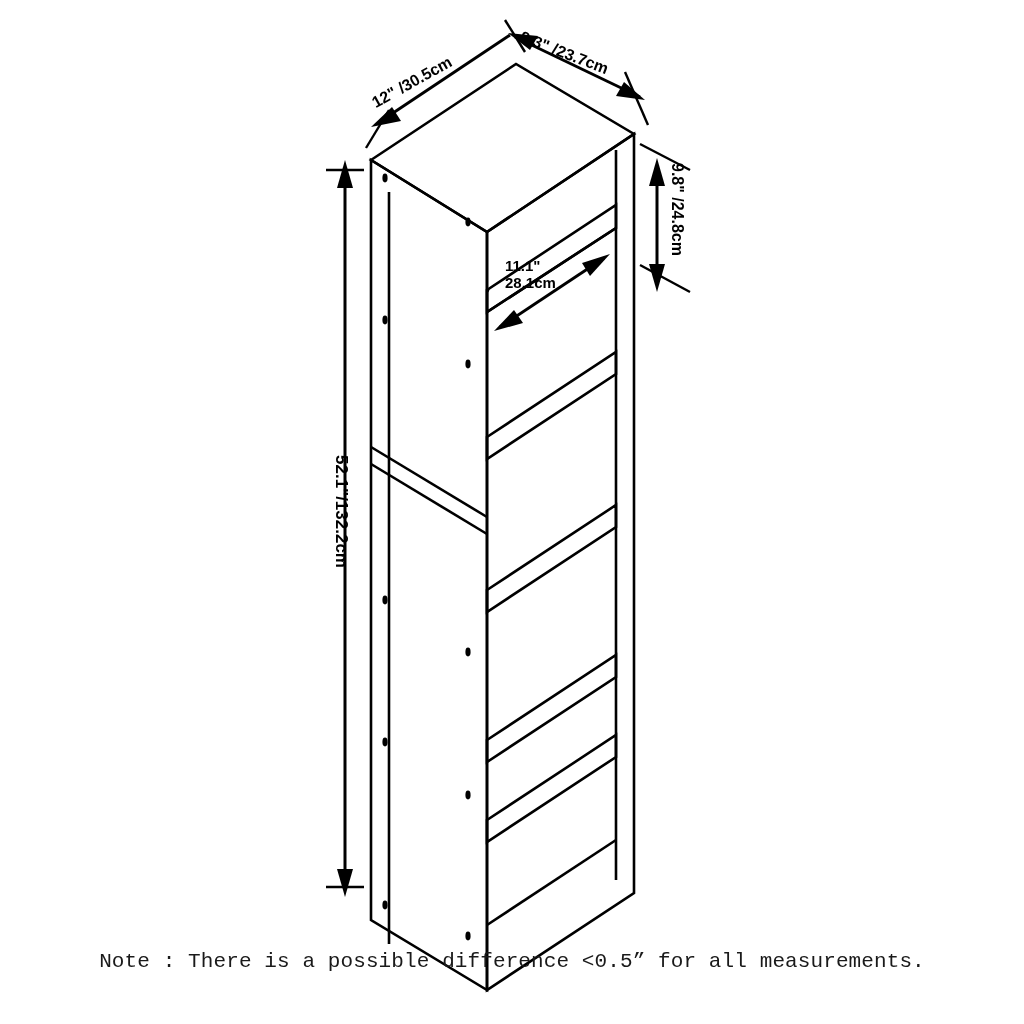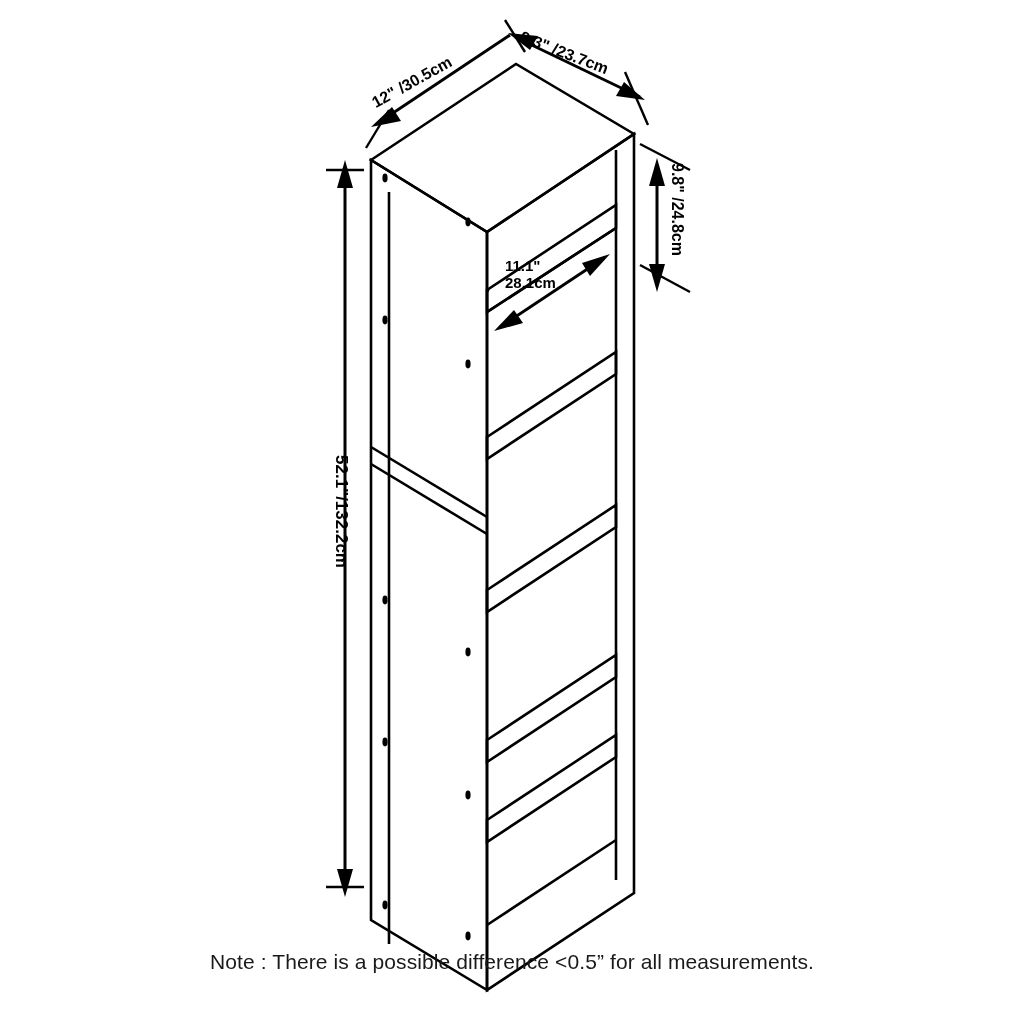--- a/index.html
+++ b/index.html
@@ -29,21 +29,21 @@
     color: #000000;
     white-space: nowrap;
     line-height: 1.12;
   }
   .note {
     position: absolute;
     left: 0;
     top: 950px;
     width: 1024px;
     text-align: center;
-    font-family: Liberation Sans, sans-serif;
+    font-family: Liberation Mono, monospace;
     font-size: 21px;
     color: #1a1a1a;
     letter-spacing: 0.1px;
   }
   #lbl-depth {
     left: 369px;
     top: 96px;
     font-size: 16px;
     transform: rotate(-29deg);
     transform-origin: left top;

